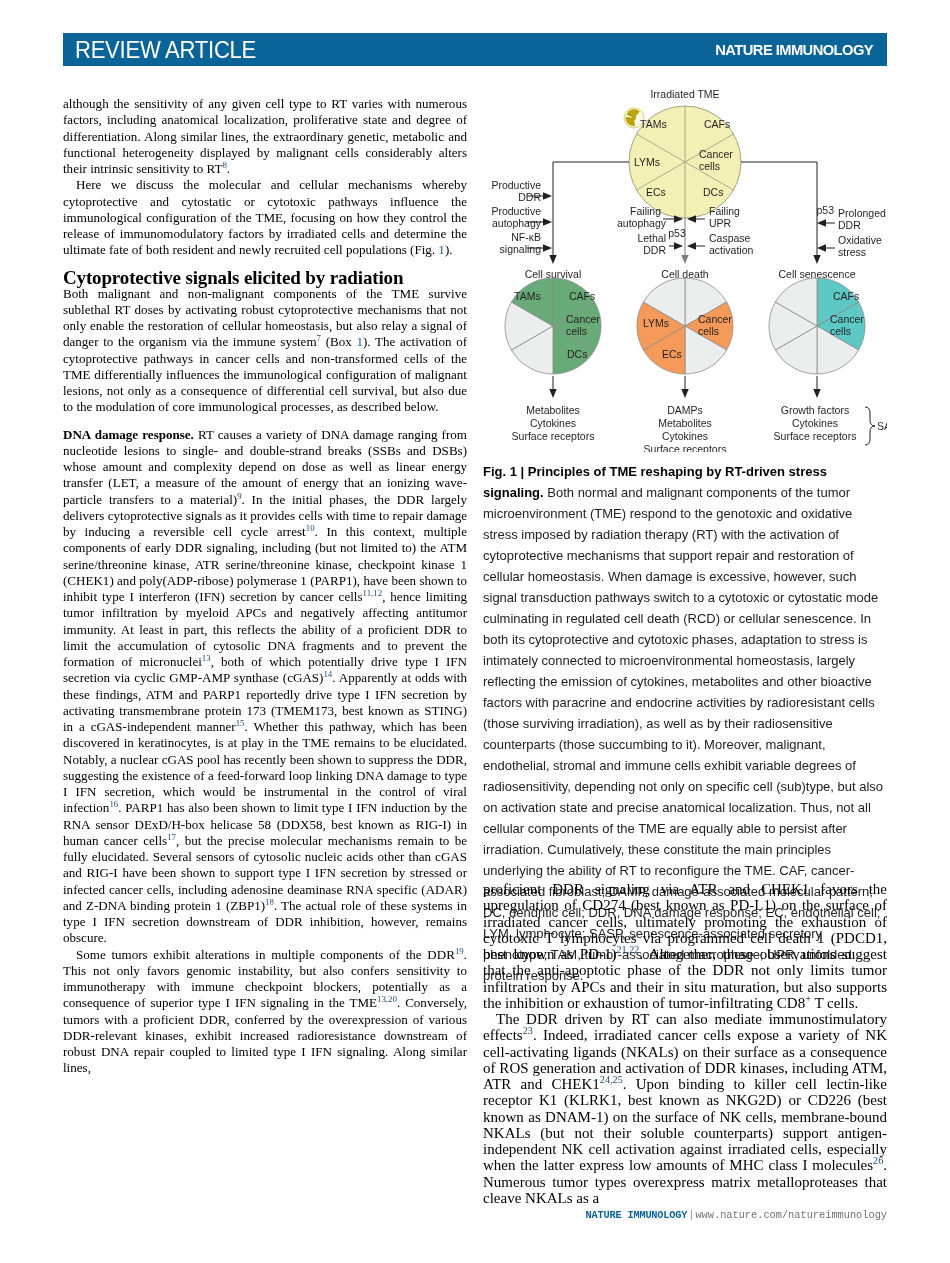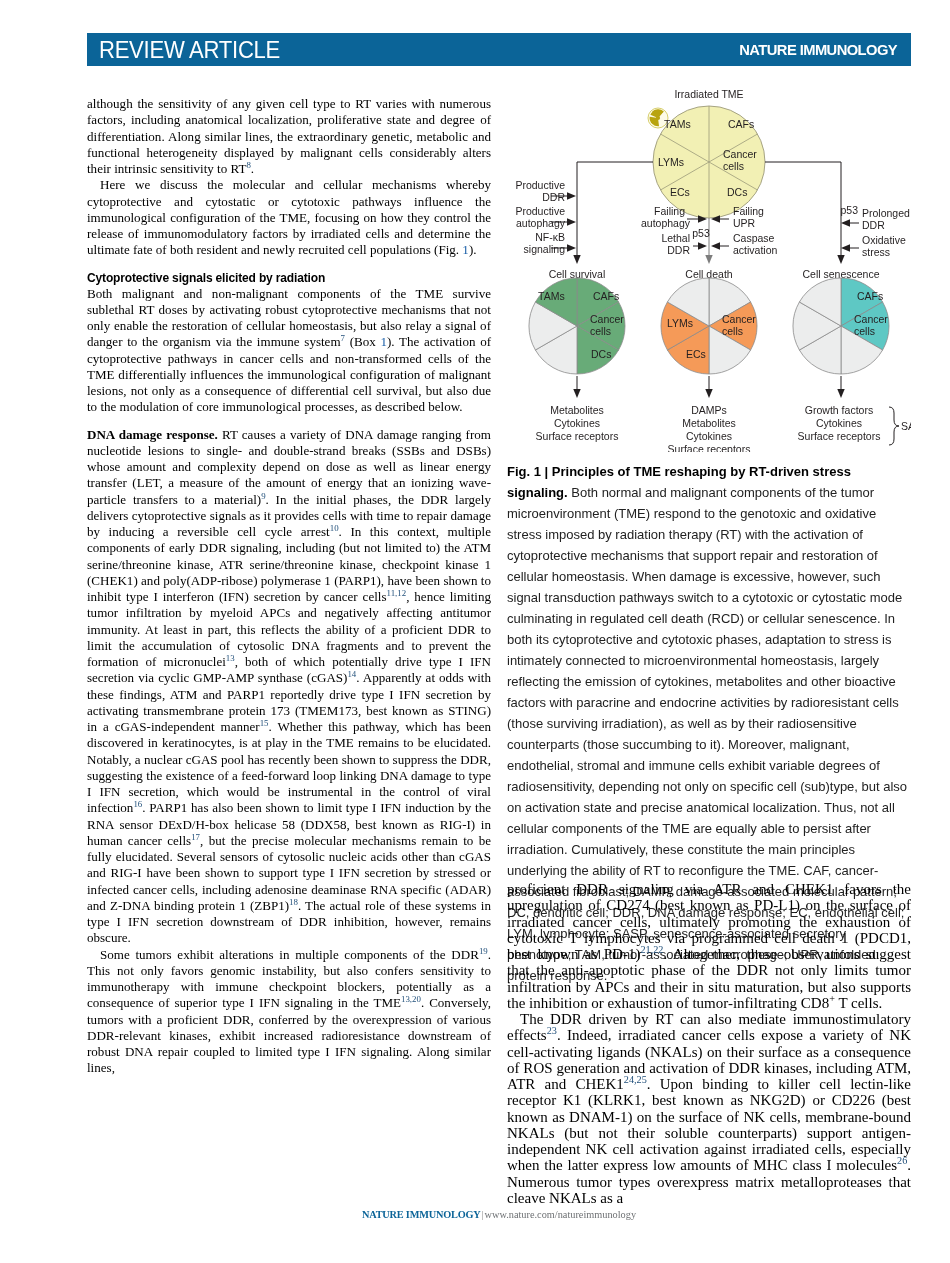--- a/index.html
+++ b/index.html
@@ -11,21 +11,20 @@
     width: 950px;
     height: 1263px;
     position: relative;
     font-family: "Liberation Serif", serif;
     color: #000;
     overflow: hidden;
   }
   .page {
     position: absolute;
     inset: 0;
-    margin-left: 24px;
   }
 
   
   .runhead {
     position: absolute;
     left: 63px;
     top: 33px;
     width: 824px;
     height: 33px;
     background: #0b6498;
@@ -64,22 +63,22 @@
     line-height: 16.25px;
     text-align: justify;
     text-justify: inter-word;
     hyphens: manual;
   }
   #col-left  { left: 63px;  top: 96px;  width: 404px; }
 
   .col p { margin: 0; text-indent: 0; }
   .col p.indent { text-indent: 13px; }
   .col h2 {
-    font-family: Liberation Sans, sans-serif;
-    font-size: 12px;
+    font-family: Liberation Serif, serif;
+    font-size: 19px;
     font-weight: bold;
     margin: 11px 0 0 0;
     line-height: 16px;
     letter-spacing: -0.15px;
   }
   .col p.runin { margin-top: 11px; }
   .runin b { font-weight: bold; font-family: Liberation Serif, serif; }
   sup { font-size: 0.68em; vertical-align: super; line-height: 0; }
   .ref { color: #1f4e79; }
   .reflink { color: #1a5fa8; }
@@ -121,22 +120,22 @@
   }
   #col-right-bottom p { margin: 0; }
   #col-right-bottom p.indent { text-indent: 13px; }
 
   
   #footer {
     position: absolute;
     left: 63px;
     top: 1209px;
     width: 824px;
-    text-align: center;
-    font-family: Liberation Serif, serif;
+    text-align: right;
+    font-family: Liberation Mono, monospace;
     font-size: 10.3px;
     line-height: 12px;
   }
   #footer .brand { color: #0b6498; font-weight: bold; letter-spacing: -0.2px; }
   #footer .sep { color: #8a8a8a; padding: 0 1px; }
   #footer .url { color: #6d7073; }
 </style>
 </head>
 <body>
 

